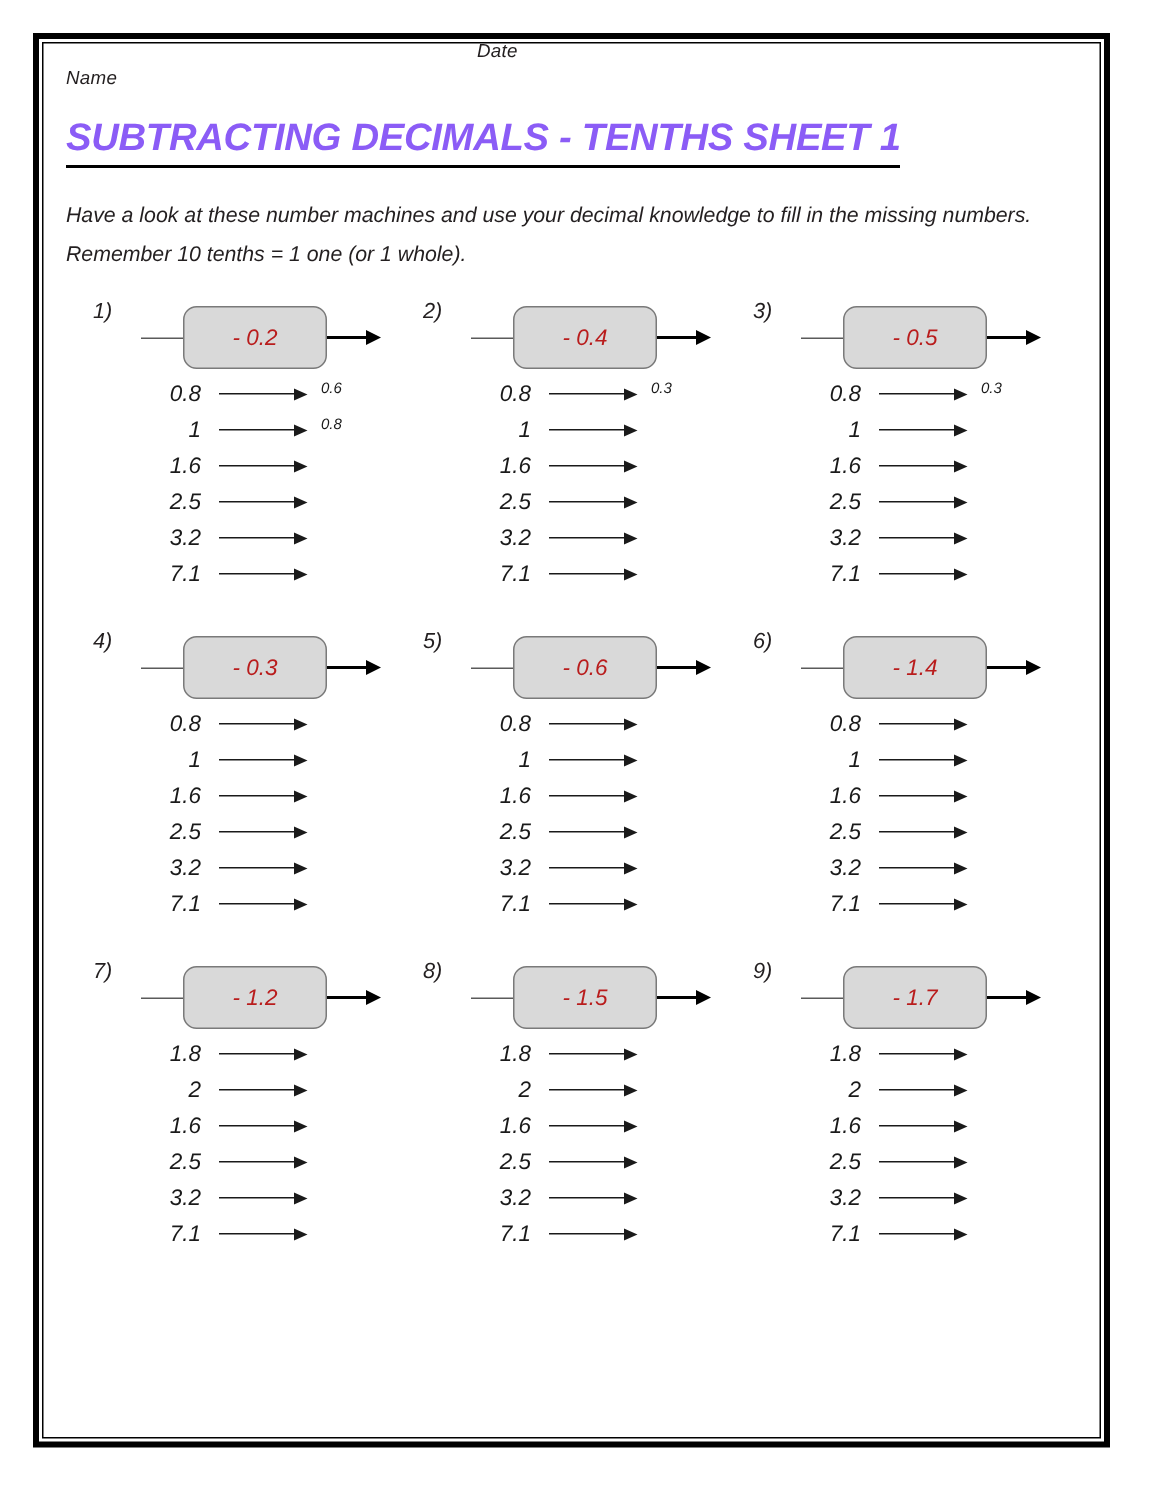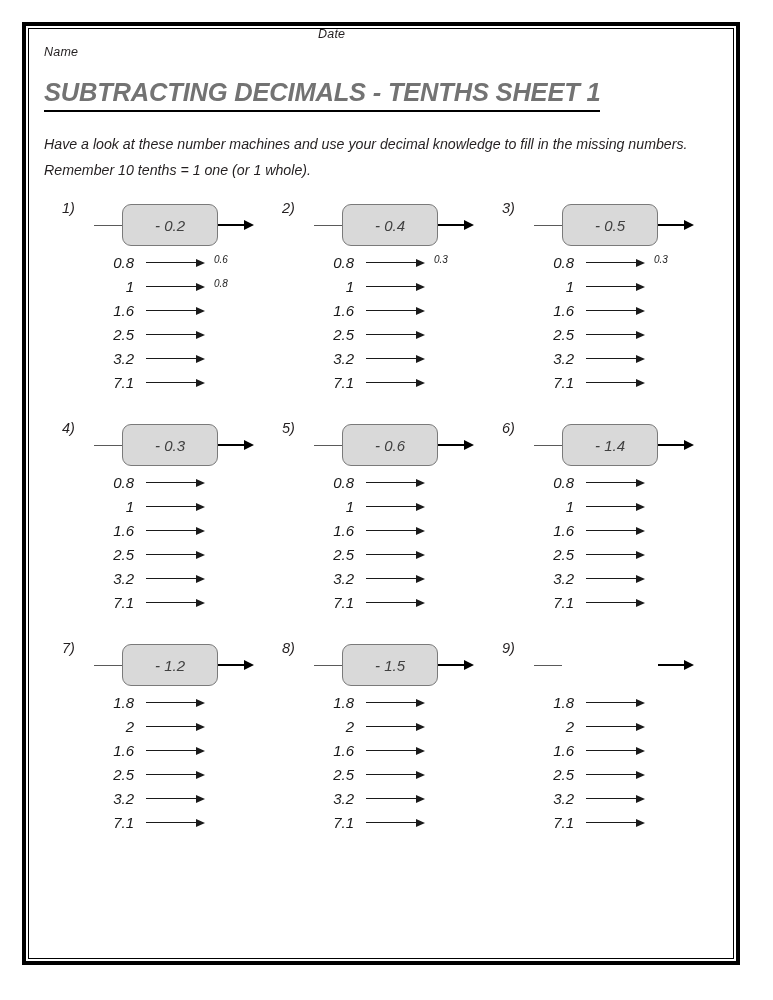--- a/index.html
+++ b/index.html
@@ -58,21 +58,21 @@
   .title {
     position: absolute;
     left: 44px;
     top: 78px;
     font-size: 25.5px;
     font-weight: 700;
     letter-spacing: -0.2px;
     white-space: nowrap;
     border-bottom: 2.5px solid #000000;
     padding-bottom: 3px;
-    color: #737373;
+    color: #8b5cf6;
   }
 
   
   .instructions {
     position: absolute;
     left: 44px;
     top: 131px;
     width: 672px;
     font-size: 14.2px;
     line-height: 26px;
@@ -123,21 +123,21 @@
     width: 96px;
     height: 42px;
     background: #d9d9d9;
     border: 1.6px solid #7a7a7a;
     border-radius: 9px;
     box-sizing: border-box;
     display: flex;
     align-items: center;
     justify-content: center;
     font-size: 15px;
-    color: #404040;
+    color: #b91c1c;
   }
   .out-arrow {
     position: absolute;
     left: 124px;
     top: 21px;
     width: 36px;
     height: 0;
   }
   .out-arrow .shaft {
     position: absolute;
@@ -708,20 +708,21 @@
               <div class="head"></div>
             </div>
             <div class="r-out"></div>
           </div>
         </div>
       </div>
       <div class="machine" style="left: 502px; top: 640px;">
         <div class="m-index">9)</div>
         <div class="m-head">
           <div class="stub"></div>
+          <div class="m-box">- 1.7</div>
           <div class="out-arrow">
             <div class="shaft"></div>
             <div class="head"></div>
           </div>
         </div>
         <div class="rows">
           <div class="row">
             <div class="r-in">1.8</div>
             <div class="r-arrow">
               <div class="shaft"></div>

